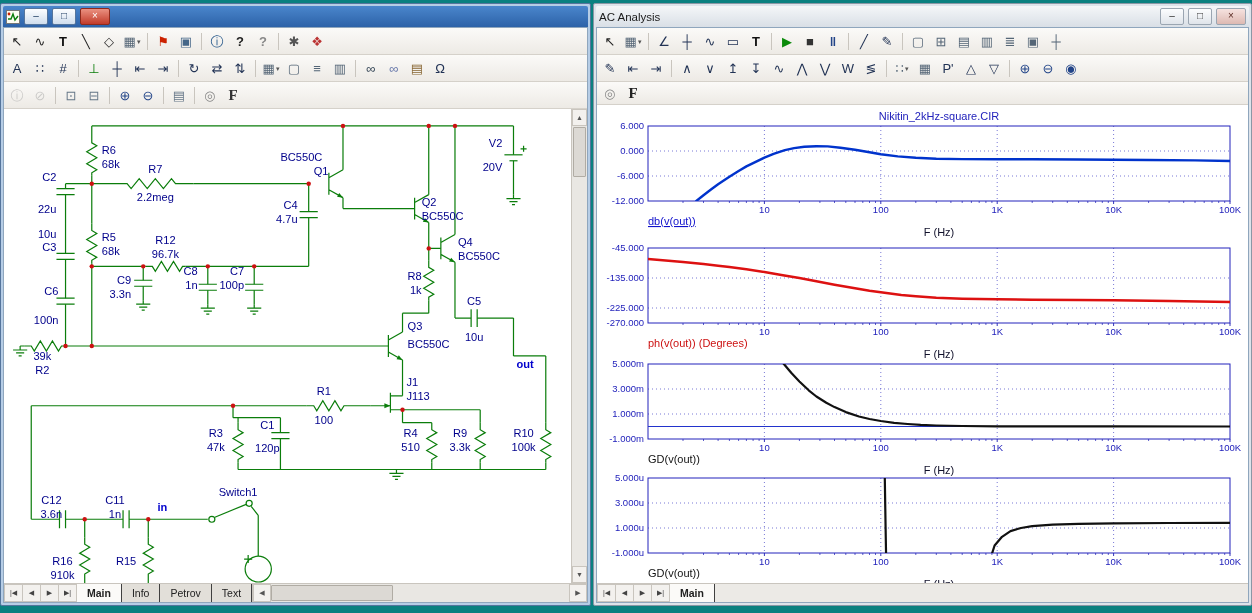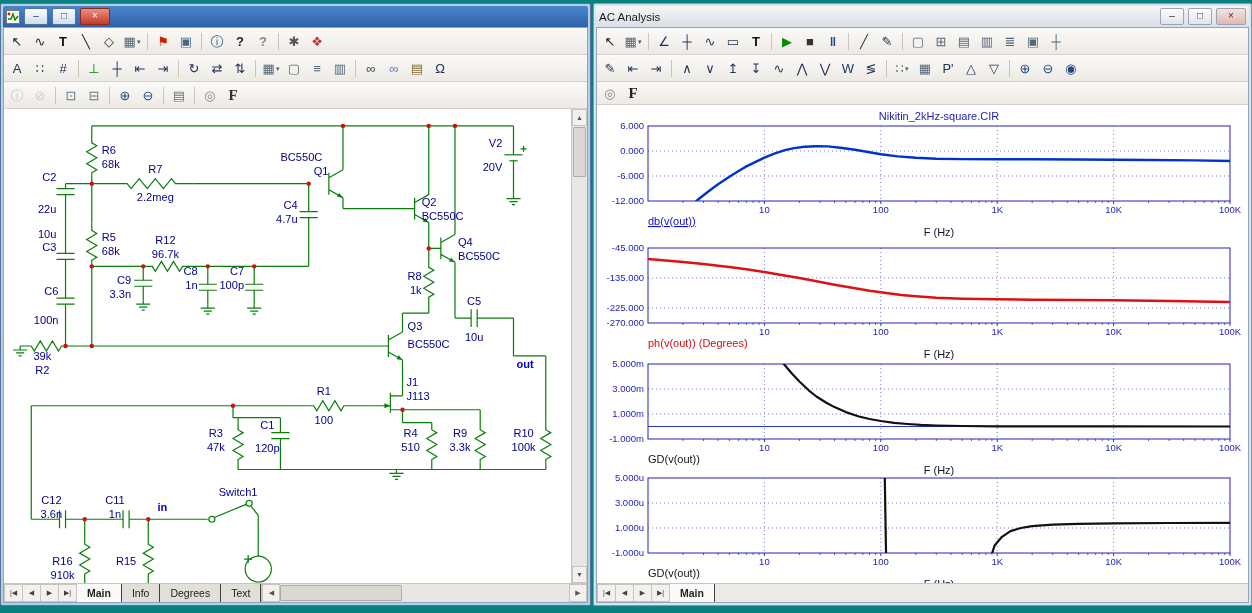--- a/index.html
+++ b/index.html
@@ -368,21 +368,21 @@
       </div>
     </div>
 
     <div class="tabrow">
       <span class="tnav">|◀</span>
       <span class="tnav">◀</span>
       <span class="tnav">▶</span>
       <span class="tnav">▶|</span>
       <span class="tab active">Main</span>
       <span class="tab">Info</span>
-      <span class="tab">Degrees</span>
+      <span class="tab">Petrov</span>
       <span class="tab">Text</span>
       <div class="hscroll">
         <span class="sbtn">◀</span>
         <span class="hthumb"></span>
         <span class="hfill"></span>
         <span class="sbtn">▶</span>
       </div>
     </div>
   </div>
 </div>

